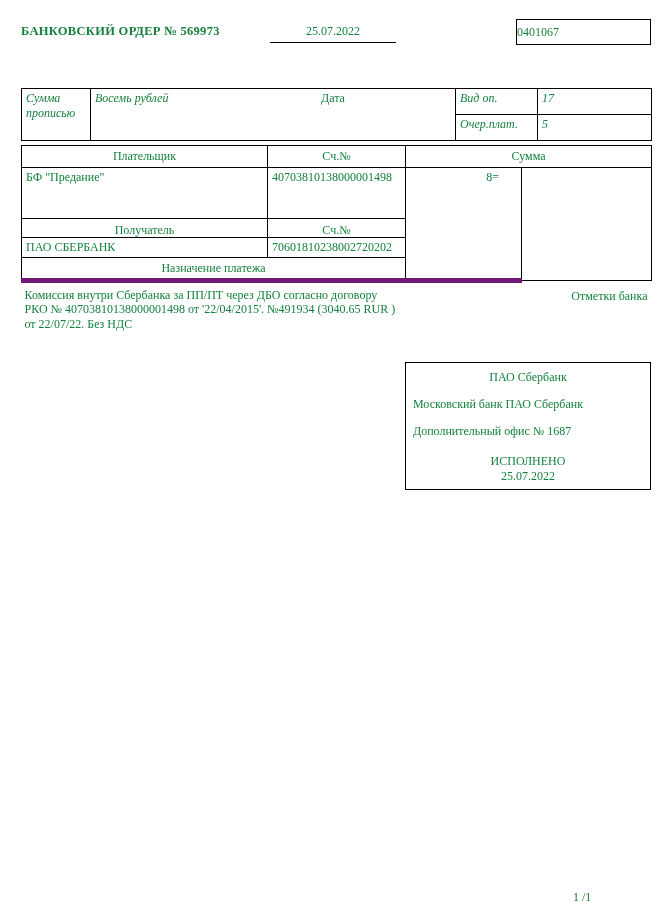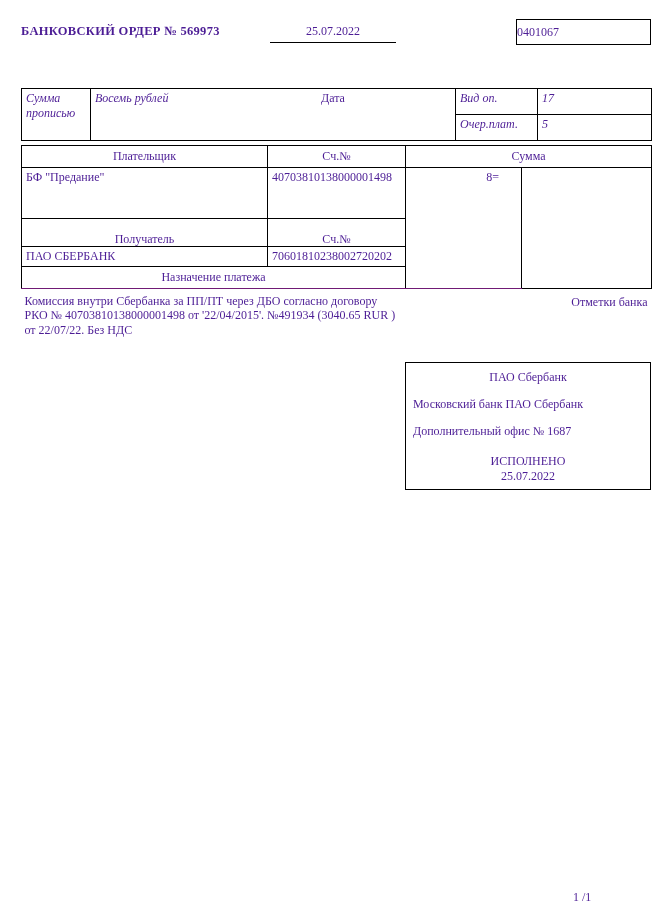--- a/index.html
+++ b/index.html
@@ -1,41 +1,41 @@
 <!DOCTYPE html>
 <html><head>
 <meta charset="utf-8">
 <style>
   * { margin:0; padding:0; box-sizing:border-box; }
   html,body { background:#ffffff; }
   .page {
     position:relative; width:659px; height:911px; background:#fff;
-    font-family:"Liberation Serif", serif; font-size:12px; color:#4c1d95;
+    font-family:"Liberation Serif", serif; font-size:12px; color:#15803d;
     overflow:hidden;
   }
   .title { position:absolute; left:21px; top:24px; font-weight:bold; font-size:12.5px; letter-spacing:0.3px; }
   .date-block { position:absolute; left:270px; top:24px; width:126px; text-align:center; }
   .date-value { display:block; padding-bottom:3px; border-bottom:1px solid #000; }
   .date-label { display:block; padding-top:3px;margin-top:45px; }
   .form-code-box {
     position:absolute; left:516px; top:19px; width:135px; height:26px;
     border:1px solid #000; display:flex; align-items:center; justify-content:flex-start;
   }
   table { border-collapse:collapse; table-layout:fixed; }
   td { font-size:12px; vertical-align:top; padding:2px 4px; overflow:hidden; }
   .t1 { position:absolute; left:21px; top:88px; width:630px;font-style:italic; }
   .t1 td { border:1px solid #000; height:26px; }
   .t2 { position:absolute; left:21px; top:145px; width:630px; }
   .b-all { border:1px solid #000; }
   .b-lr  { border-left:1px solid #000; border-right:1px solid #000; }
   .b-r   { border-right:1px solid #000; }
-  .b-lrb { border-left:1px solid #000; border-right:1px solid #000; border-bottom:1px solid #701a75; }
+  .b-lrb { border-left:1px solid #000; border-right:1px solid #000; border-bottom:5px solid #701a75; }
   .b-rb  { border-right:1px solid #000; border-bottom:1px solid #000; }
   .hdr   { text-align:center; padding-top:3px; }
-  .tight { padding-top:13px; padding-bottom:0; line-height:14px; text-align:center; }
+  .tight { padding-top:4px; padding-bottom:0; line-height:14px; text-align:center; }
   .sum-val { text-align:right; padding-right:22px; }
   .purpose-cell { padding-top:5px; padding-left:3px; line-height:1.2; }
   .marks-cell { text-align:right; padding-top:6px; vertical-align:top; }
   .stamp-box {
     position:absolute; left:405px; top:362px; width:246px; height:128px;
     border:1px solid #000; padding:4px 7px;
   }
   .stamp-line { display:block; }
   .st-c { text-align:center; }
   .st-1 { margin-top:3px; }

